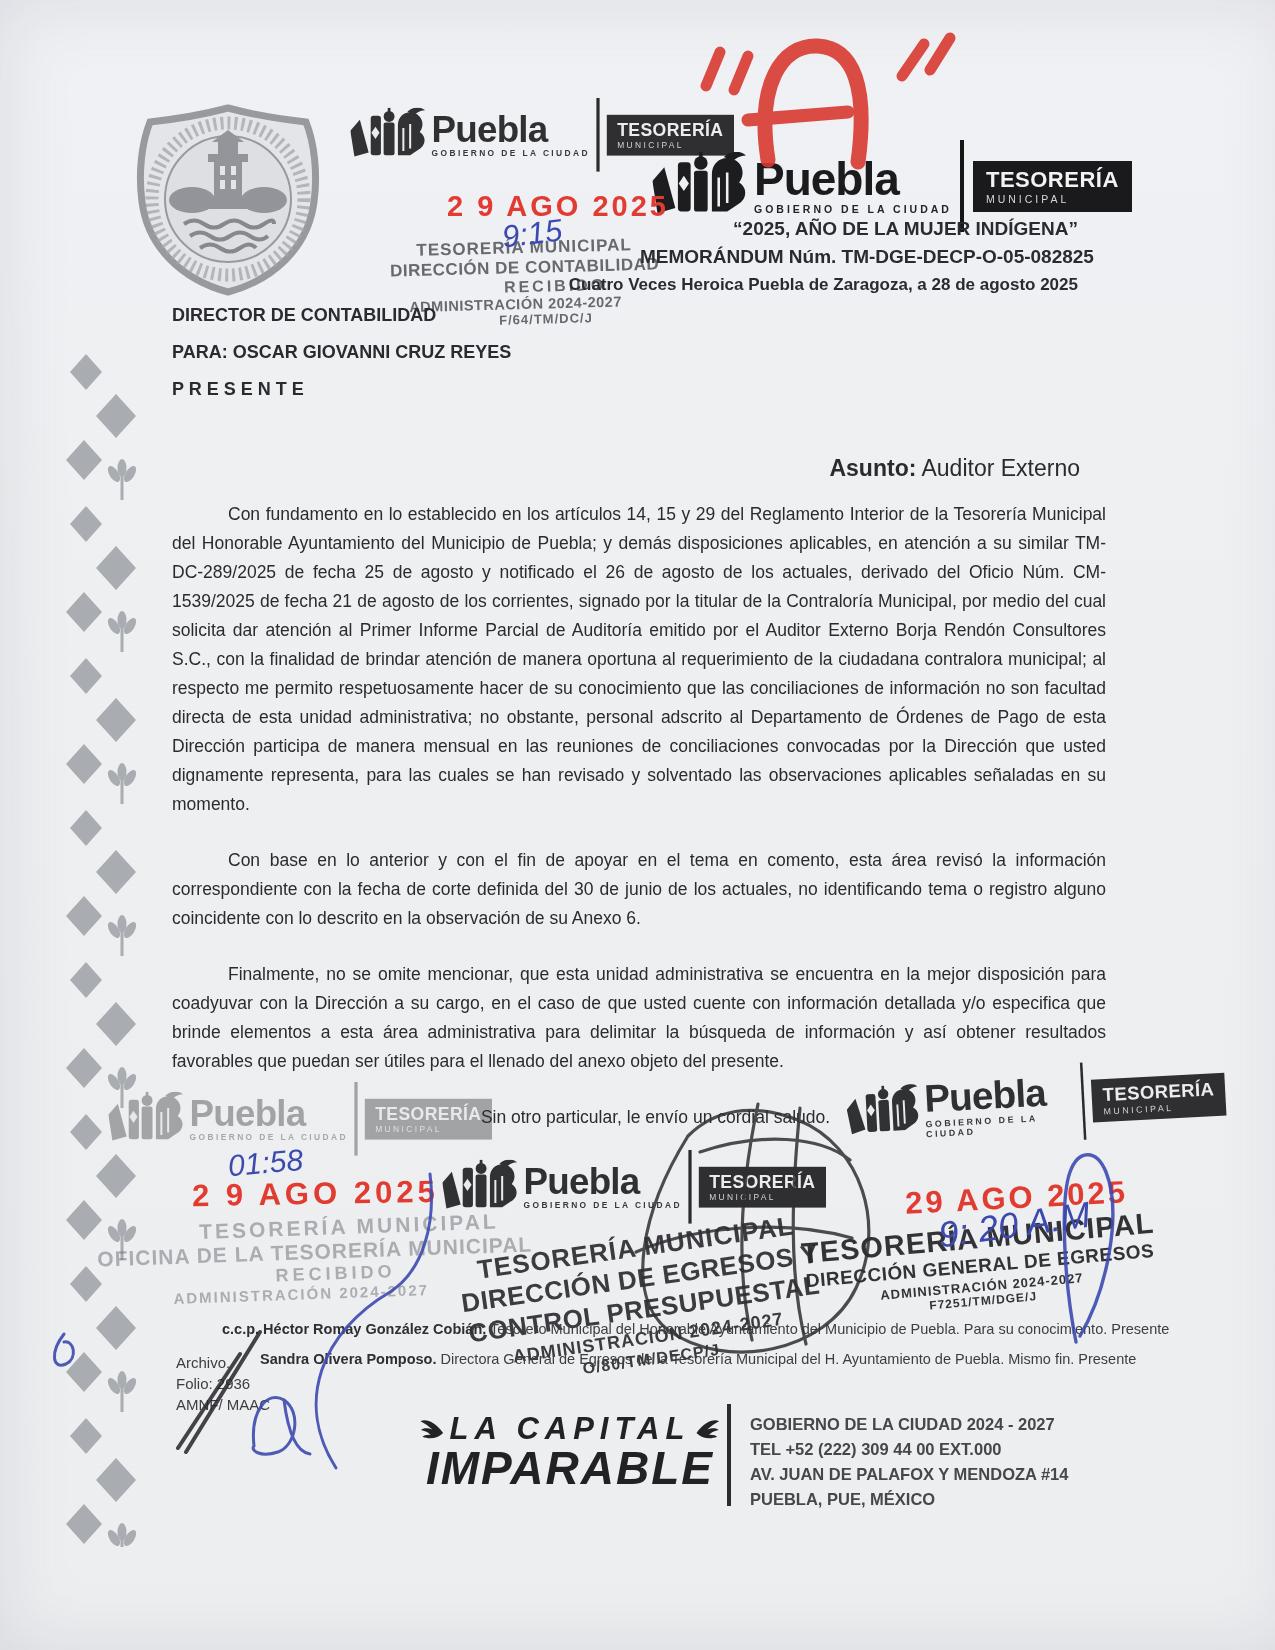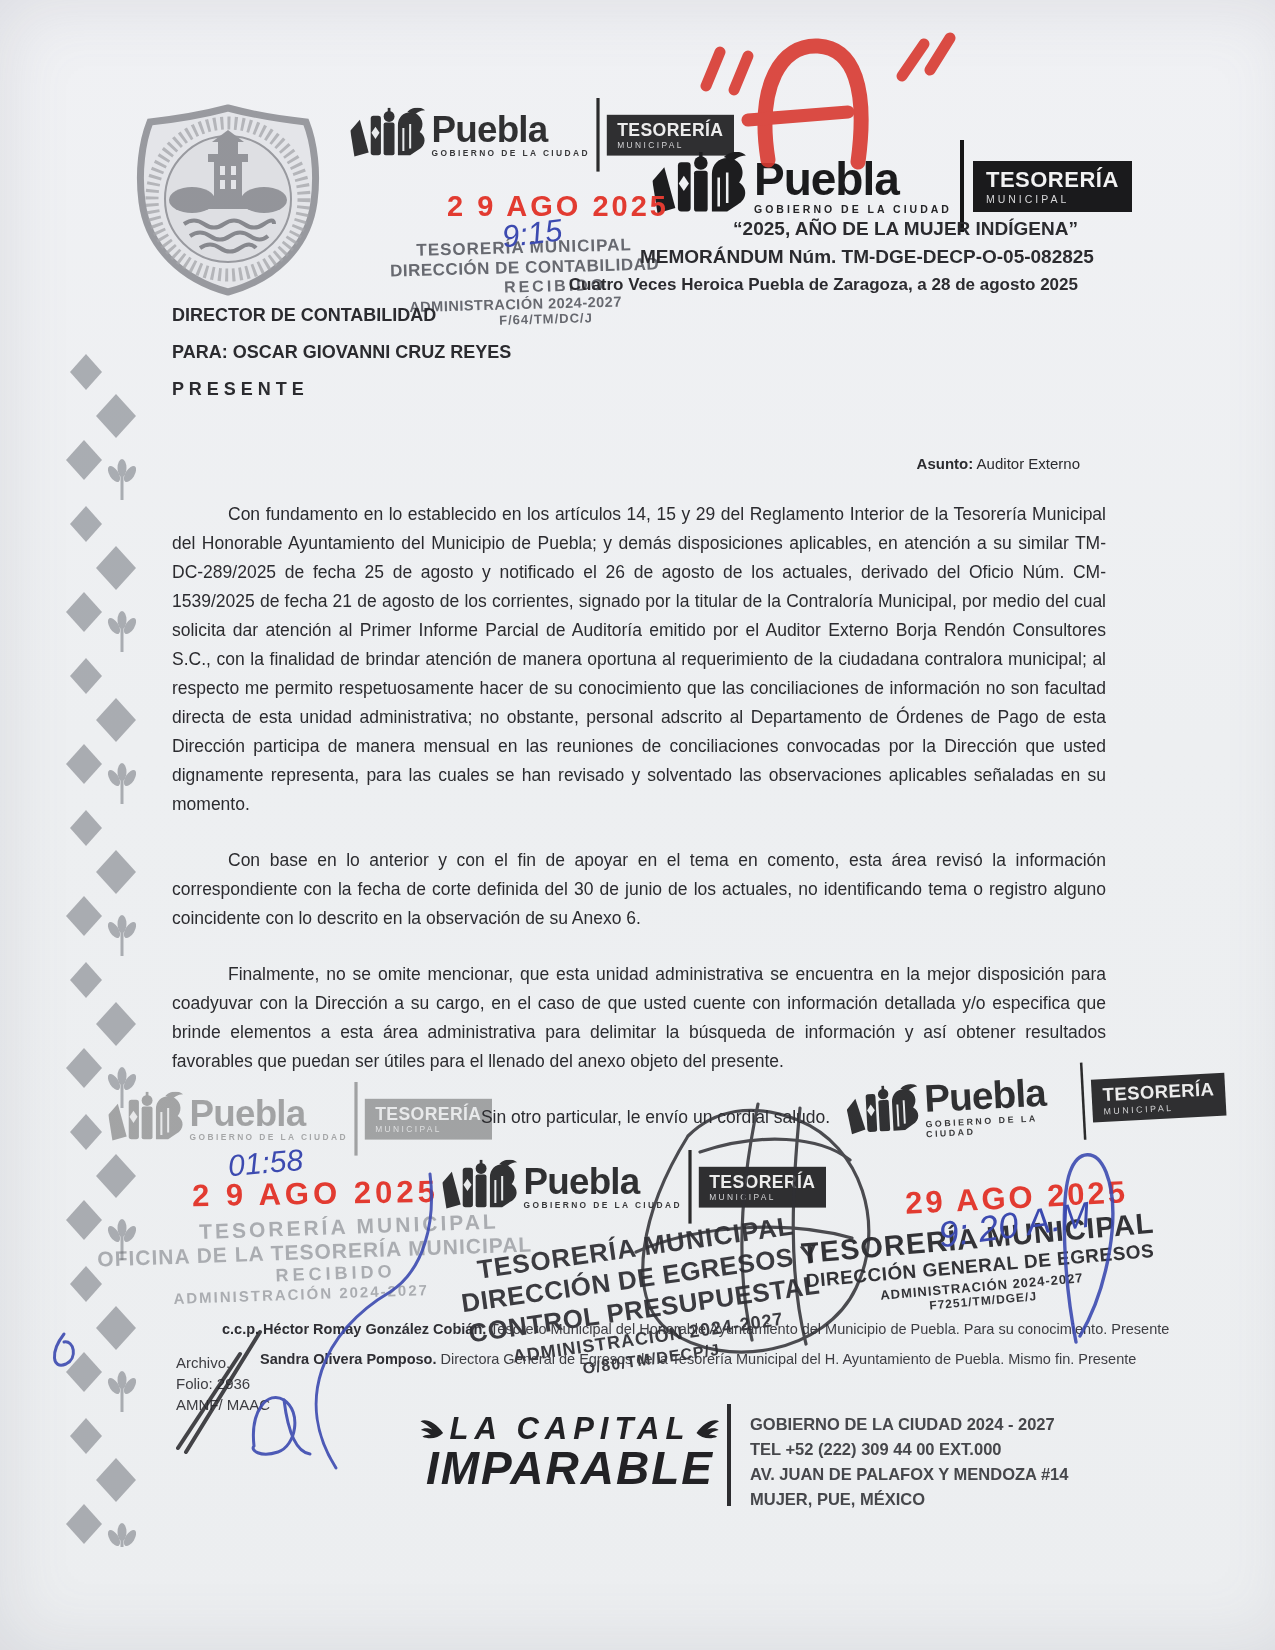--- a/index.html
+++ b/index.html
@@ -54,21 +54,21 @@
   
   .reddate{position:absolute; color:#e23b31; font-weight:bold; letter-spacing:3px; z-index:4; white-space:nowrap;}
   .bluetime{position:absolute; color:#3c4ab0; font-style:italic; z-index:5; white-space:nowrap;}
 
   
   .hline{position:absolute; font-weight:bold; color:#2b2b2f; text-align:right; white-space:nowrap; z-index:3;}
   .addr{position:absolute; left:172px; top:297px; z-index:3;}
   .addr div{font-weight:bold; font-size:18px; line-height:37px; color:#2b2b2f; white-space:nowrap;}
   .from{position:absolute; left:172px; top:406px; z-index:3;}
   .from div{font-weight:bold; font-size:18px; line-height:30px; color:#2b2b2f; white-space:nowrap;}
-  .subject{position:absolute; left:720px; top:455px; width:360px; text-align:right; font-size:15px; color:#2b2b2f; z-index:3; white-space:nowrap;}
+  .subject{position:absolute; left:720px; top:455px; width:360px; text-align:right; font-size:23px; color:#2b2b2f; z-index:3; white-space:nowrap;}
 
   
   .bodytext{position:absolute; left:172px; top:500px; width:934px; z-index:3;}
   .bodytext p{font-size:17.5px; line-height:29px; text-align:justify; color:#2b2b2f; margin:0 0 27px 0; text-indent:56px;}
   .bodytext p.closing{text-indent:33px; text-align:center;}
 
   .atent{position:absolute; left:430px; top:1118px; width:390px; text-align:center;
          font-weight:bold; font-size:19px; letter-spacing:9px; color:#2b2b2f; z-index:3; white-space:nowrap;}
 
   
@@ -318,21 +318,21 @@
           <use href="#wingL"></use>
         </svg>
     </div>
     <div class="imp">IMPARABLE</div>
   </div>
   <div class="fdiv"></div>
   <div class="finfo">
     <div>GOBIERNO DE LA CIUDAD 2024 - 2027</div>
     <div>TEL +52 (222) 309 44 00 EXT.000</div>
     <div>AV. JUAN DE PALAFOX Y MENDOZA #14</div>
-    <div>MUJER, PUE, MÉXICO</div>
+    <div>PUEBLA, PUE, MÉXICO</div>
   </div>
 
   <svg class="ink" width="1275" height="1650" viewBox="0 0 1275 1650">
     <g stroke="#d83a31" stroke-linecap="round" fill="none" opacity=".9" aria-label="“A”">
       <path d="M768,160 C756,84 782,44 818,46 C854,48 868,88 858,162" stroke-width="15"></path>
       <path d="M748,120 L848,112" stroke-width="13"></path>
       <path d="M706,86 L720,52" stroke-width="11"></path>
       <path d="M734,90 L748,56" stroke-width="11"></path>
       <path d="M902,76 L924,44" stroke-width="11"></path>
       <path d="M930,70 L950,38" stroke-width="11"></path>

